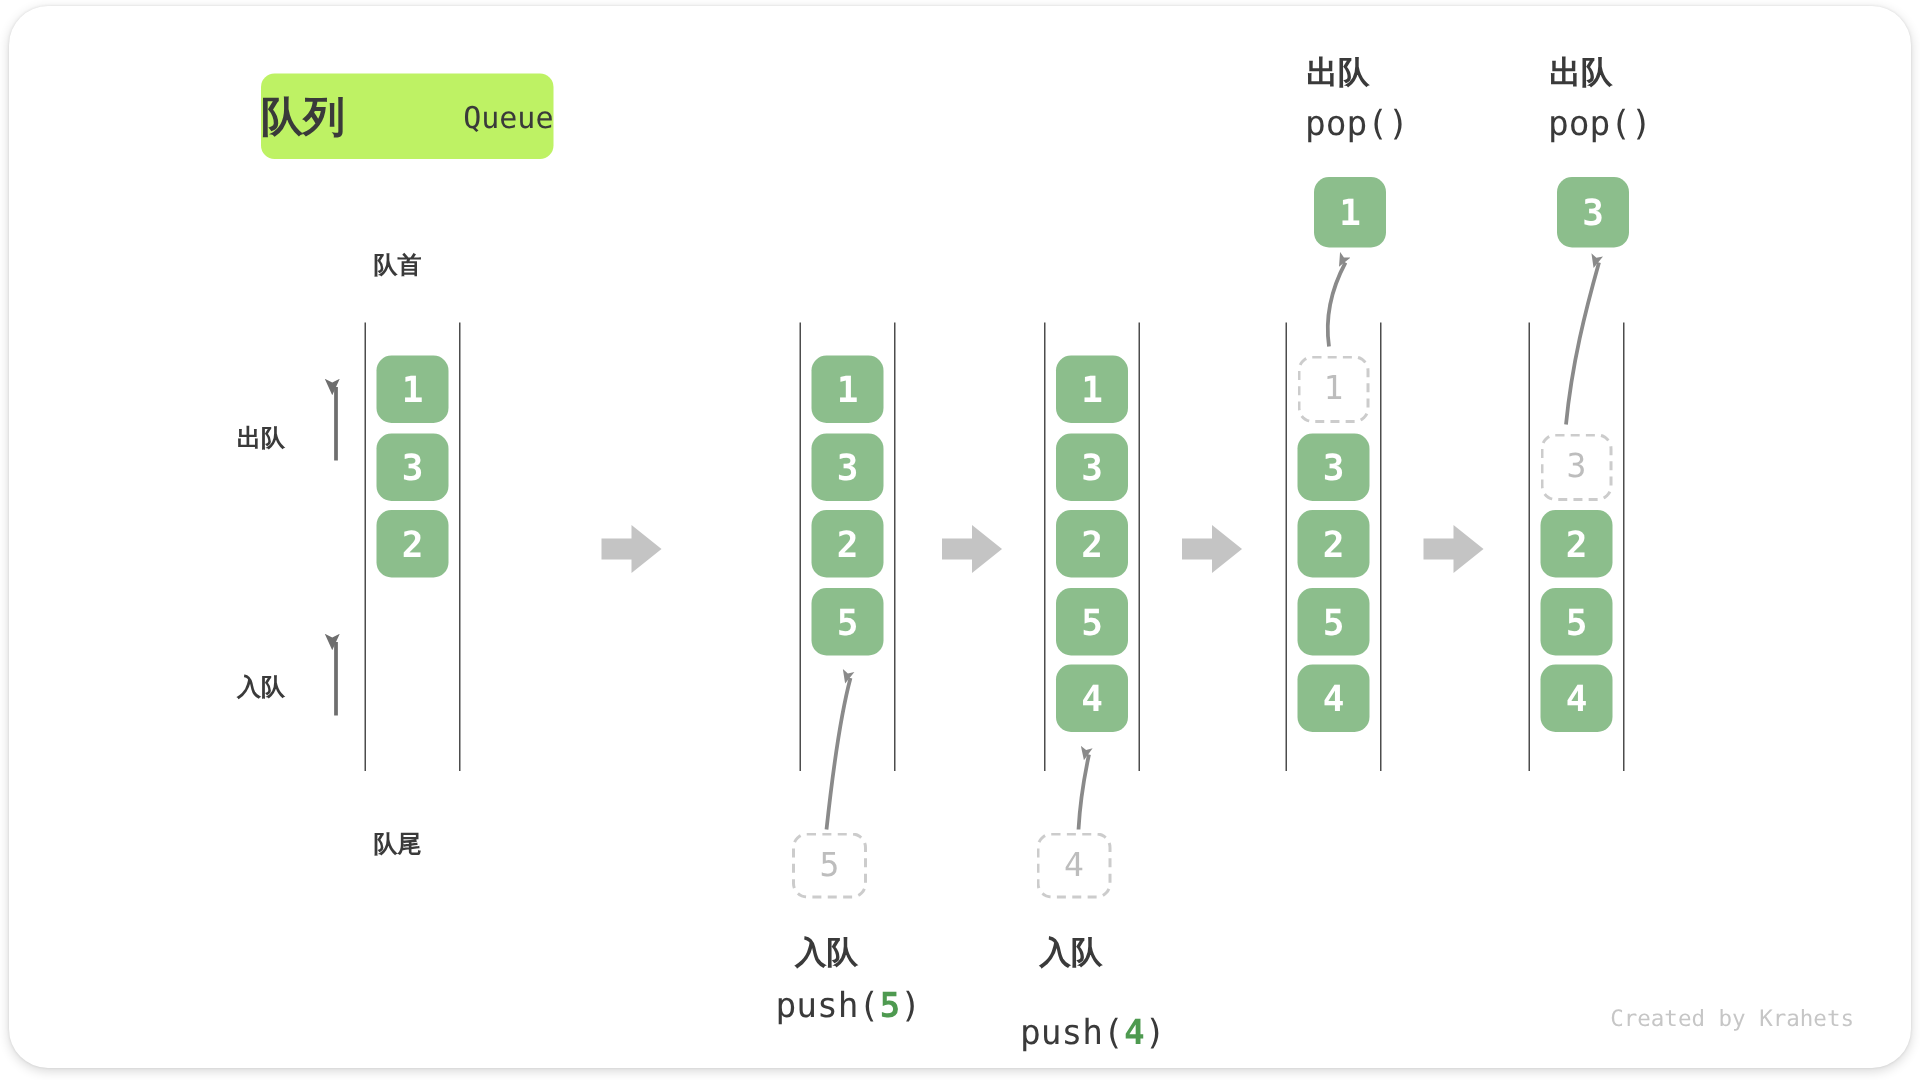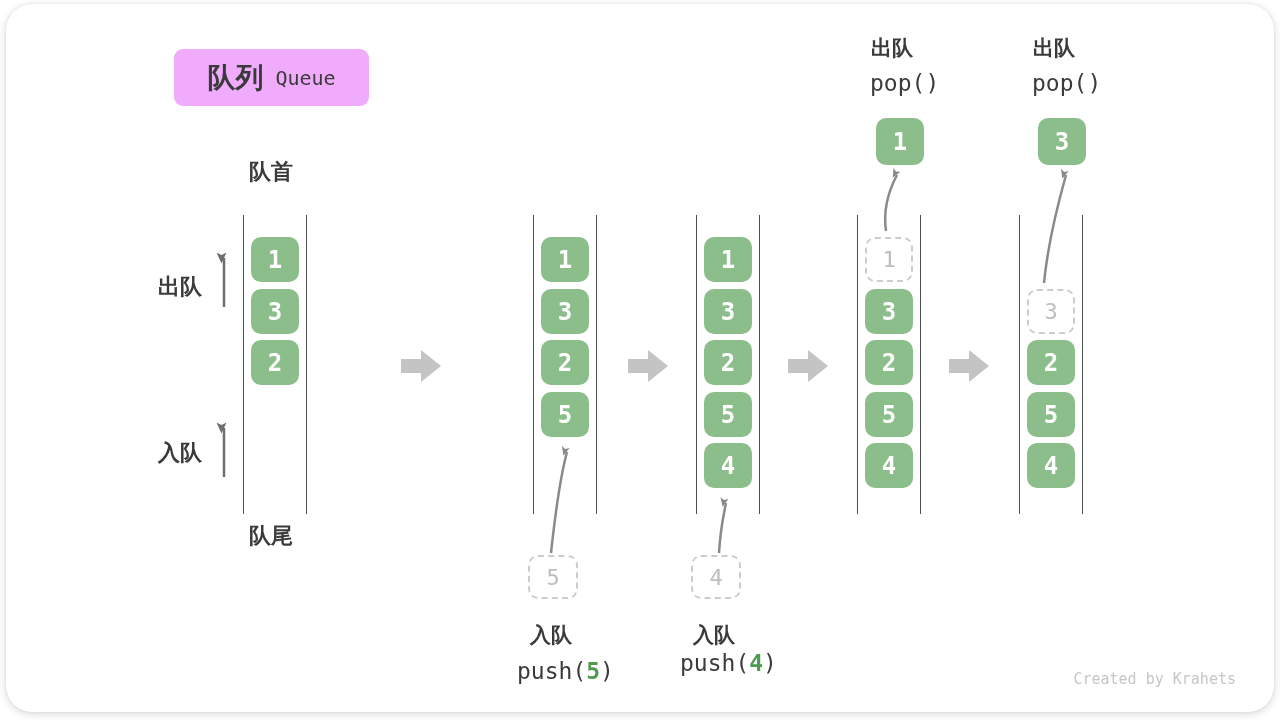--- a/index.html
+++ b/index.html
@@ -5,27 +5,27 @@
   html,body{margin:0;padding:0;background:#ffffff;}
   body{width:1280px;height:720px;position:relative;font-family:"Liberation Sans",sans-serif;overflow:hidden;}
   .card{
     position:absolute;left:6px;top:4px;right:6px;bottom:8px;
     background:#ffffff;border-radius:26px;
     box-shadow:0 2px 8px rgba(0,0,0,.16), 0 0 2px rgba(0,0,0,.10);
   }
   
   .badge{
     position:absolute;left:168px;top:45px;width:195px;height:57px;
-    background:#f0abfc;border-radius:9px;
-    display:flex;align-items:center;justify-content:center;gap:12px;
+    background:#bef264;border-radius:9px;
+    display:flex;align-items:center;justify-content:space-between;gap:12px;
   }
   .badge .zh{font-size:28px;font-weight:700;color:#3a3a3a;}
   .badge .en{font-family:"DejaVu Sans Mono",monospace;font-size:20px;color:#3a3a3a;}
   
-  .cjk-label{position:absolute;font-size:22px;font-weight:700;color:#3a3a3a;white-space:nowrap;}
+  .cjk-label{position:absolute;font-size:16px;font-weight:700;color:#3a3a3a;white-space:nowrap;margin-top:10px;}
   
   .queue-column{
     position:absolute;top:211px;height:299px;width:62px;
     border-left:1.5px solid #4d4d4d;border-right:1.5px solid #4d4d4d;
   }
   .cell{
     position:absolute;width:48px;height:45px;border-radius:10px;
     background:#8cbe8c;color:#ffffff;
     font-family:"DejaVu Sans Mono",monospace;font-size:24px;font-weight:700;
     display:flex;align-items:center;justify-content:center;
@@ -58,21 +58,21 @@
 <body>
 
 <div class="card">
 
   <div class="badge">
     <span class="zh">队列</span>
     <span class="en">Queue</span>
   </div>
 
   <div class="cjk-label" style="left:243px;top:153px;">队首</div>
-  <div class="cjk-label" style="left:243px;top:517px;">队尾</div>
+  <div class="cjk-label" style="left:243px;top:539px;">队尾</div>
   <div class="cjk-label" style="left:152px;top:268px;">出队</div>
   <div class="cjk-label" style="left:152px;top:434px;">入队</div>
 
   <div id="states-layer">
       <div class="queue-column" style="left: 237px;">
         <div class="cell" style="left: 7px; top: 22px;">1</div>
         <div class="cell" style="left: 7px; top: 74px;">3</div>
         <div class="cell" style="left: 7px; top: 125px;">2</div>
       </div>
       <div class="queue-column" style="left: 527px;">
@@ -86,21 +86,21 @@
       <div class="ann-code" style="left: 511px; top: 654px; text-align: center;"><span>push(</span><span class="arg">5</span><span>)</span></div>
       <div class="queue-column" style="left: 690px;">
         <div class="cell" style="left: 7px; top: 22px;">1</div>
         <div class="cell" style="left: 7px; top: 74px;">3</div>
         <div class="cell" style="left: 7px; top: 125px;">2</div>
         <div class="cell" style="left: 7px; top: 177px;">5</div>
         <div class="cell" style="left: 7px; top: 228px;">4</div>
       </div>
       <div class="pending-cell" style="left: 685px; top: 551px;">4</div>
       <div class="ann-zh" style="left: 687px; top: 617px;">入队</div>
-      <div class="ann-code" style="left: 674px; top: 646px;"><span>push(</span><span class="arg">4</span><span>)</span></div>
+      <div class="ann-code" style="left: 674px; top: 672px;"><span>push(</span><span class="arg">4</span><span>)</span></div>
       <div class="queue-column" style="left: 851px;">
         <div class="cell dashed" style="left: 7px; top: 22px;">1</div>
         <div class="cell" style="left: 7px; top: 74px;">3</div>
         <div class="cell" style="left: 7px; top: 125px;">2</div>
         <div class="cell" style="left: 7px; top: 177px;">5</div>
         <div class="cell" style="left: 7px; top: 228px;">4</div>
       </div>
       <div class="ann-zh" style="left: 865px; top: 30px;">出队</div>
       <div class="ann-code" style="left: 864px; top: 66px;">pop()</div>
       <div class="float-cell" style="left: 870px; top: 114px;">1</div>

